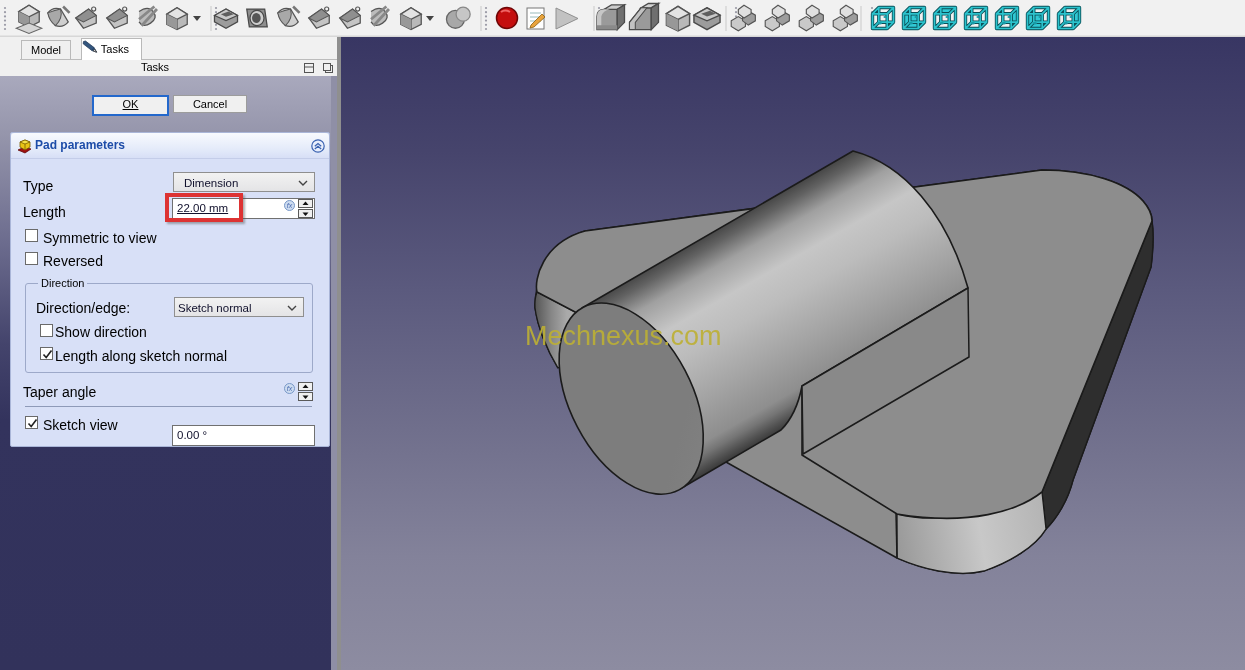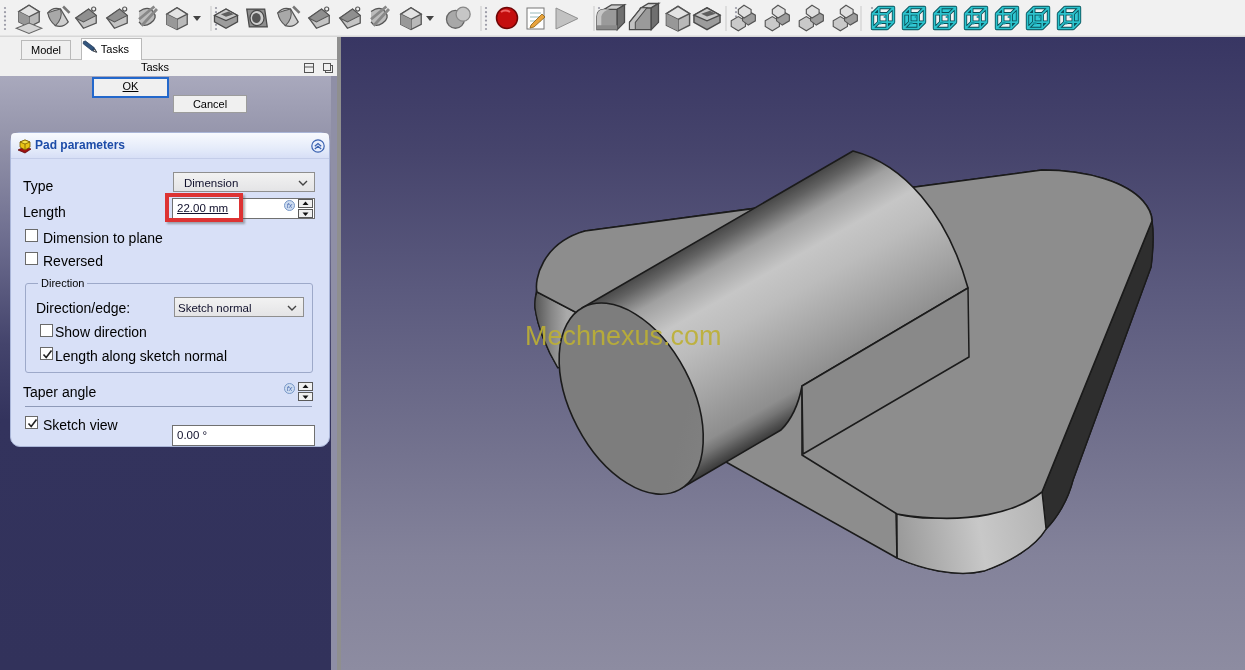--- a/index.html
+++ b/index.html
@@ -11,24 +11,24 @@
   .tab{position:absolute;font-size:11px;color:#000;}
   #tabModel{left:1px;top:3px;width:48px;height:18px;background:#f0f0f0;border:1px solid #b9b9b9;border-bottom:none;text-align:center;line-height:19px;}
   #tabTasks{left:61px;top:1px;width:59px;height:21px;background:#fff;border:1px solid #b9b9b9;border-bottom:1px solid #fff;line-height:21px;}
   #titlebar{position:absolute;left:0;top:23px;width:337px;height:16px;background:#f0f0f0;}
   #titlebar .t{position:absolute;left:0;top:1px;width:310px;text-align:center;font-size:11px;color:#000;}
   #panel{position:absolute;left:0;top:39px;width:337px;height:594px;
      background:linear-gradient(180deg,#a9a9bd 0%,#9595ab 10%,#6c6c8e 28%,#44446c 45%,#33335d 58%,#32325b 100%);}
   #scrollstrip{position:absolute;left:331px;top:39px;width:6px;height:594px;background:#8f8fa6;}
   #splitter{position:absolute;left:337px;top:0px;width:4px;height:633px;background:#8f8f8f;}
   .btn{position:absolute;font-size:11px;text-align:center;background:#f0f0f0;color:#000;}
-  #btnOK{left:92px;top:1px;width:73px;height:17px;border:2px solid #2368cc;line-height:14px;text-decoration:underline;}
+  #btnOK{left:92px;top:19px;width:73px;height:17px;border:2px solid #2368cc;line-height:14px;text-decoration:underline;}
   #btnCancel{left:173px;top:19px;width:72px;height:16px;border:1px solid #9c9c9c;line-height:16px;}
   #padbox{position:absolute;left:10px;top:56px;width:318px;height:313px;background:#d8e0f7;
-     border:1px solid #aab6d8;border-radius:10px;}
+     border:1px solid #aab6d8;border-radius:2px;}
   #padhdr{position:absolute;left:0;top:0;width:100%;height:25px;border-radius:4px 4px 0 0;
      background:linear-gradient(180deg,#f8fafe 0%,#e2e9f9 70%,#d7dff6 100%);border-bottom:1px solid #c4cde9;}
   #padhdr .txt{position:absolute;left:24px;top:5px;font-size:12px;font-weight:bold;color:#1d4ca8;}
   .lbl{position:absolute;font-size:14px;color:#000;}
   .combo{position:absolute;height:20px;background:linear-gradient(180deg,#f2f2f2,#e4e4e6);
      border:1px solid #8f8f8f;font-size:11.5px;color:#10102c;line-height:20px;padding-left:3px;box-sizing:border-box;}
   .combo .chev{position:absolute;right:6px;top:7px;width:10px;height:6px;}
   .field{position:absolute;height:21px;background:#fff;border:1px solid #707070;box-sizing:border-box;
      font-size:11.5px;color:#10102c;line-height:19px;padding-left:4px;}
   .cb{position:absolute;width:13px;height:13px;background:#fff;border:1px solid #6a6a6a;box-sizing:border-box;}
@@ -258,21 +258,21 @@
       <div class="spin" style="left:287px;top:66px">
         <div class="up"></div>
           <div class="dn"></div>
         <svg class="abs" style="left:0;top:0" width="16" height="20" viewBox="0 0 16 20">
             <path d="M7.5,2.5 L10.5,6 L4.5,6 Z" fill="#111"></path>
             <path d="M7.5,17 L10.5,13.5 L4.5,13.5 Z" fill="#111"></path>
           </svg>
       </div>
       <div id="redrect"></div>
       <div class="cb" style="left:14px;top:96px"></div>
-      <div class="lbl" style="left:32px;top:97px">Dimension to plane</div>
+      <div class="lbl" style="left:32px;top:97px">Symmetric to view</div>
       <div class="cb" style="left:14px;top:119px"></div>
       <div class="lbl" style="left:32px;top:120px">Reversed</div>
       <div id="grpDir">
         <div class="cap">Direction</div>
         <div class="lbl" style="left:10px;top:16px">Direction/edge:</div>
         <div class="combo" style="left:148px;top:13px;width:130px;">Sketch normal<svg class="chev" viewBox="0 0 10 6">
               <path d="M1,1 L5,5 L9,1" stroke="#444" fill="none" stroke-width="1.4"></path>
             </svg></div>
         <div class="cb" style="left:14px;top:40px"></div>
         <div class="lbl" style="left:29px;top:40px">Show direction</div>

